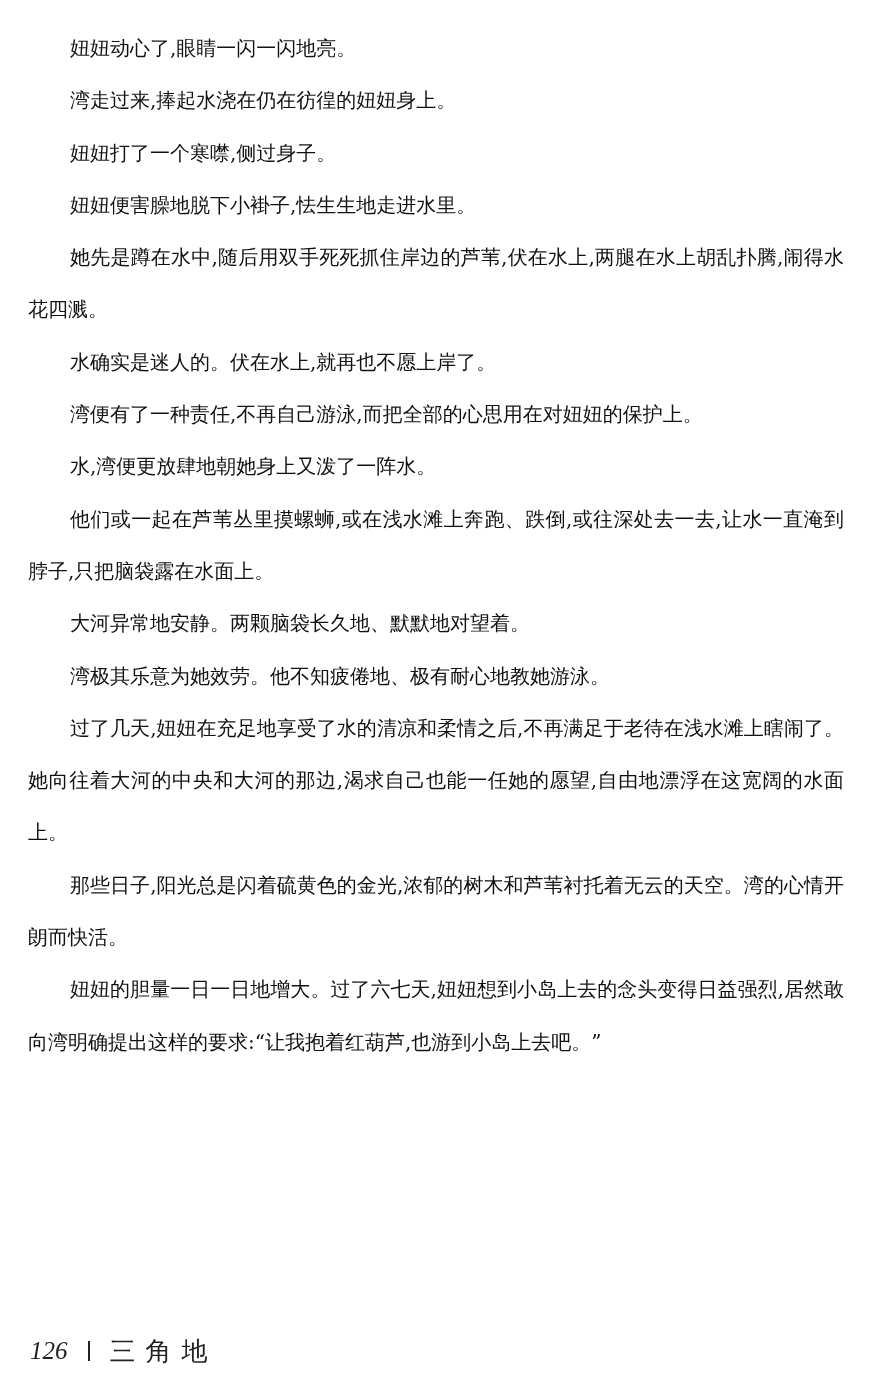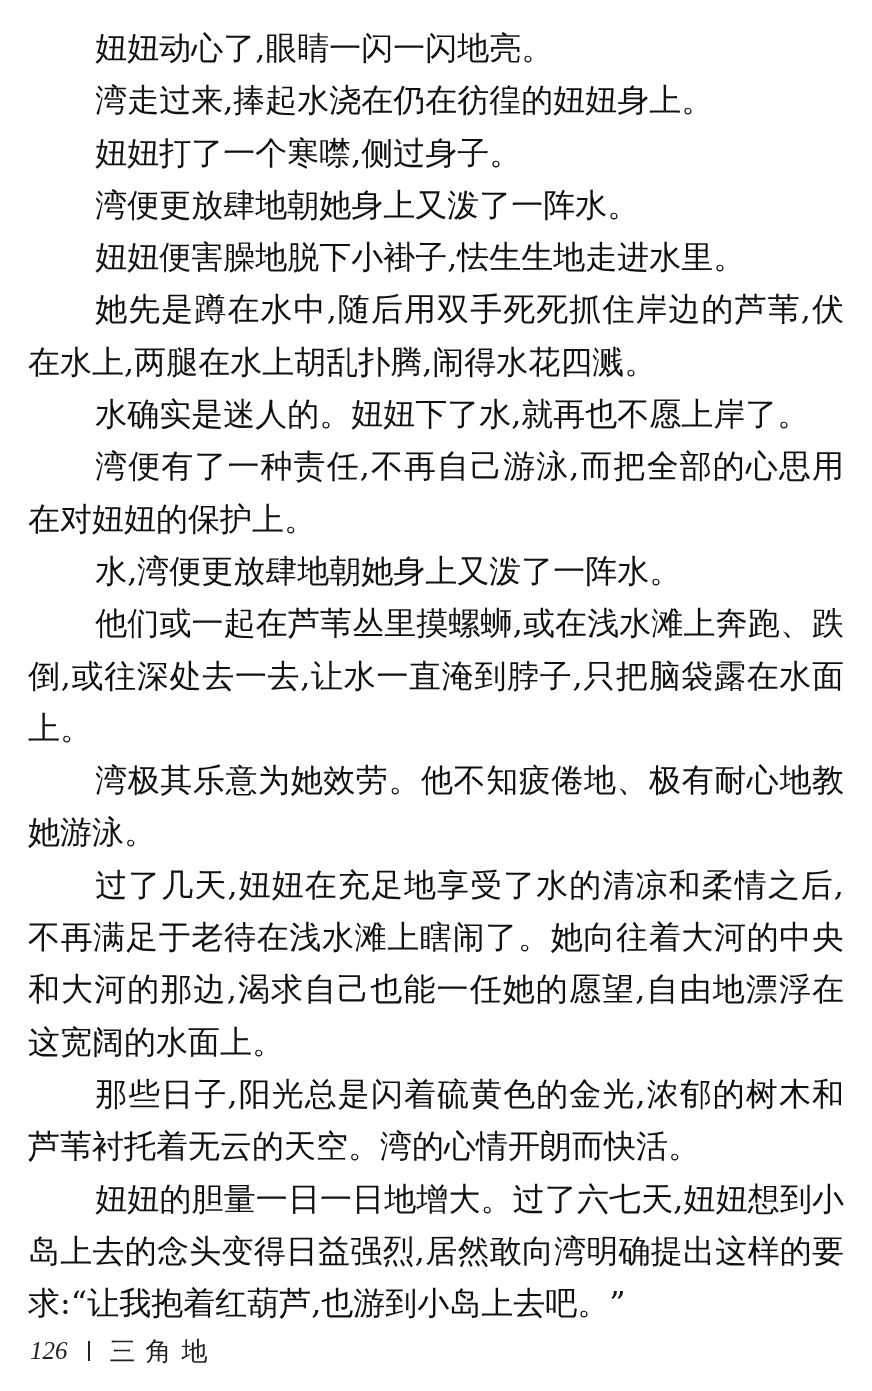--- a/index.html
+++ b/index.html
@@ -1,20 +1,20 @@
 <!DOCTYPE html>
 <html><head>
 <meta charset="utf-8">
 <style>
   html, body { margin: 0; padding: 0; background: #ffffff; }
   body { width: 872px; height: 1391px; position: relative; overflow: hidden; }
   .page {
     position: absolute; left: 28px; top: 22px; width: 816px;
     font-family: "DejaVu Serif", "Liberation Serif", serif;
-    font-size: 32px; line-height: 52.3px; color: #111111;
+    font-size: 20px; line-height: 52.3px; color: #111111;
     text-align: justify; text-justify: inter-character;
   }
   .para { margin: 0; text-indent: 2.1em; }
   .footer {
     position: absolute; left: 30px; top: 1333px; height: 36px;
     display: flex; align-items: center; color: #222;
   }
   .page-num {
     font-family: "Liberation Serif", "DejaVu Serif", serif;
     font-style: italic; font-size: 25px; margin-right: 20px;
@@ -25,27 +25,27 @@
     font-size: 26px; letter-spacing: 10px;
   }
 </style>
 </head>
 <body>
 
 <div class="page">
   <p class="para">妞妞动心了,眼睛一闪一闪地亮。</p>
   <p class="para">湾走过来,捧起水浇在仍在彷徨的妞妞身上。</p>
   <p class="para">妞妞打了一个寒噤,侧过身子。</p>
-  <p class="para">湾便更放肆地朝她身上又泼了一阵水。</p>
   <p class="para">妞妞便害臊地脱下小褂子,怯生生地走进水里。</p>
   <p class="para">她先是蹲在水中,随后用双手死死抓住岸边的芦苇,伏在水上,两腿在水上胡乱扑腾,闹得水花四溅。</p>
-  <p class="para">水确实是迷人的。妞妞下了水,就再也不愿上岸了。</p>
+  <p class="para">水确实是迷人的。伏在水上,就再也不愿上岸了。</p>
   <p class="para">湾便有了一种责任,不再自己游泳,而把全部的心思用在对妞妞的保护上。</p>
   <p class="para">水,湾便更放肆地朝她身上又泼了一阵水。</p>
   <p class="para">他们或一起在芦苇丛里摸螺蛳,或在浅水滩上奔跑、跌倒,或往深处去一去,让水一直淹到脖子,只把脑袋露在水面上。</p>
+  <p class="para">大河异常地安静。两颗脑袋长久地、默默地对望着。</p>
   <p class="para">湾极其乐意为她效劳。他不知疲倦地、极有耐心地教她游泳。</p>
   <p class="para">过了几天,妞妞在充足地享受了水的清凉和柔情之后,不再满足于老待在浅水滩上瞎闹了。她向往着大河的中央和大河的那边,渴求自己也能一任她的愿望,自由地漂浮在这宽阔的水面上。</p>
   <p class="para">那些日子,阳光总是闪着硫黄色的金光,浓郁的树木和芦苇衬托着无云的天空。湾的心情开朗而快活。</p>
   <p class="para">妞妞的胆量一日一日地增大。过了六七天,妞妞想到小岛上去的念头变得日益强烈,居然敢向湾明确提出这样的要求:“让我抱着红葫芦,也游到小岛上去吧。”</p>
 </div>
 
 <div class="footer">
   <span class="page-num">126</span>
   <span class="sep"></span>
   <span class="book-title">三角地</span>

